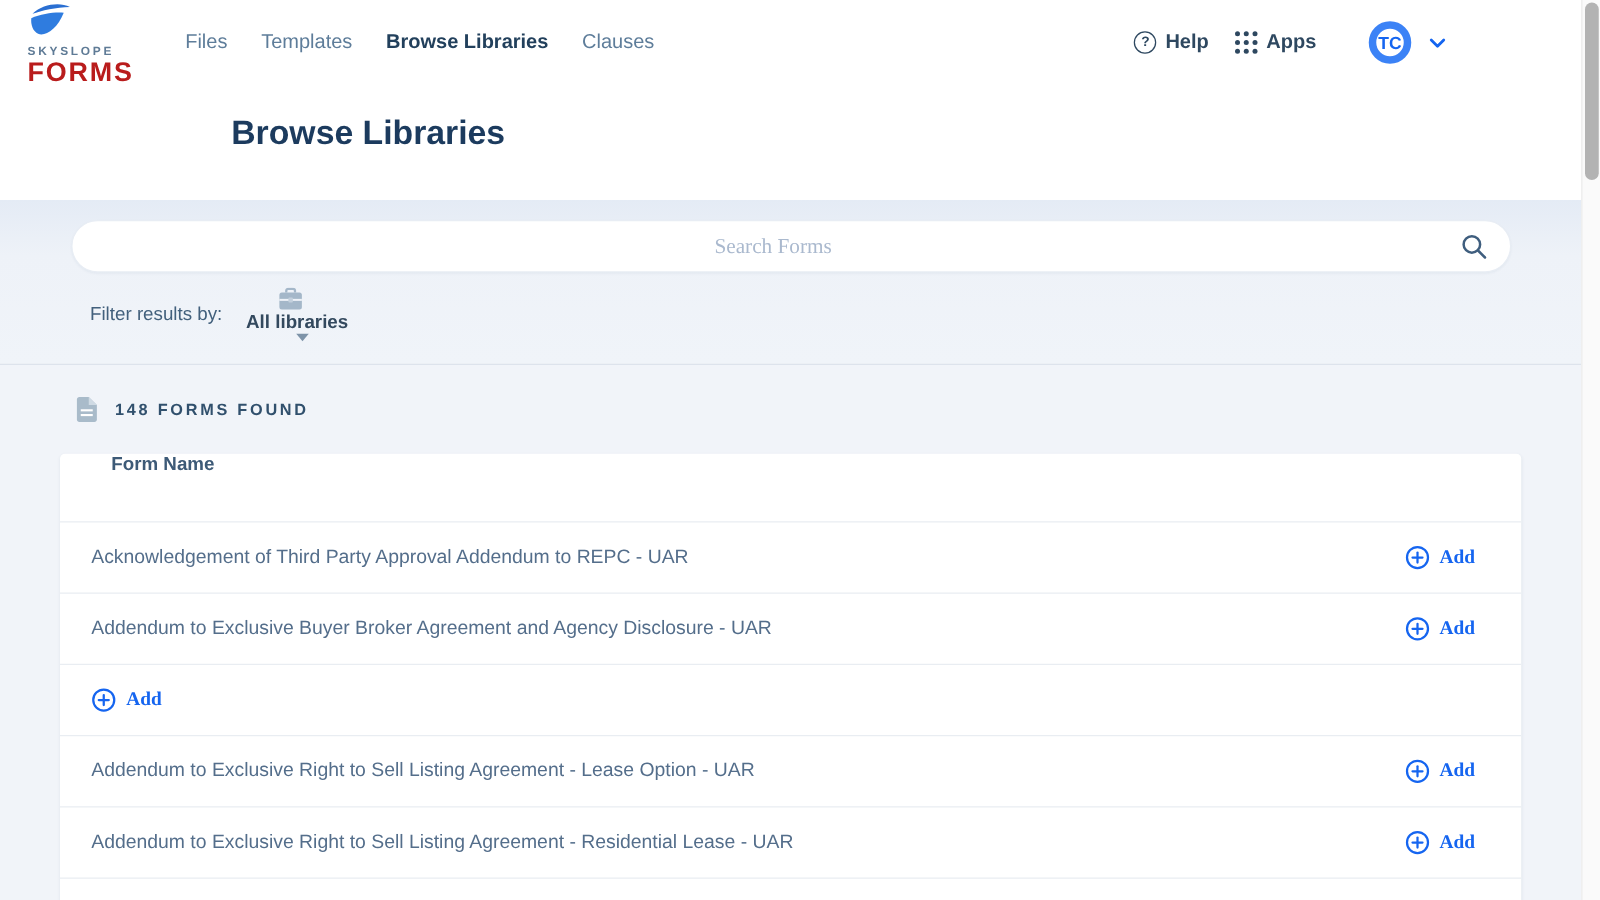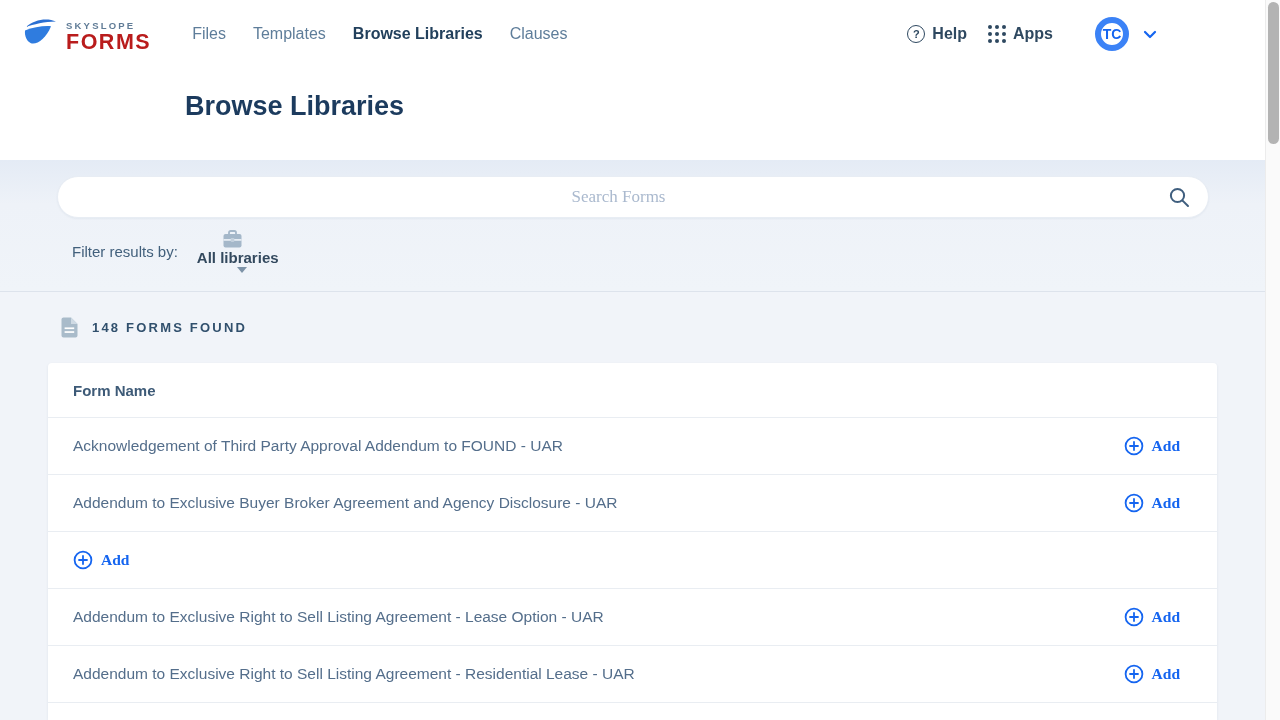--- a/index.html
+++ b/index.html
@@ -8,21 +8,21 @@
     font-family:"Liberation Sans","DejaVu Sans",sans-serif;
     background:#f1f4f9;
     position:relative;
     color:#33495e;
   }
   .page { position:absolute; left:0; top:0; width:1265px; height:720px; }
 
   
   .header { position:absolute; left:0; top:0; width:100%; height:160px; background:#ffffff; }
   .topbar { position:absolute; left:0; top:0; right:0; height:68px; display:flex; align-items:center; }
-  .logo { margin-left:22px; display:flex; align-items:flex-end; cursor:pointer; }
+  .logo { margin-left:22px; display:flex; align-items:flex-start; cursor:pointer;flex-direction:column; }
   .logo-mark { width:38px; height:36px; margin-right:6px; margin-top:2px; }
   .logo-text { display:flex; flex-direction:column; line-height:1; }
   .logo-top { font-size:9.5px; font-weight:700; letter-spacing:2.2px; color:#5f7b96; margin-bottom:1px; }
   .logo-bottom { font-size:21.5px; font-weight:600; letter-spacing:1.5px; color:#b91c1c; }
 
   .nav { display:flex; align-items:center; gap:27px; margin-left:41px; }
   .nav-item { font-size:16px; color:#5e7d9a; cursor:pointer; white-space:nowrap; }
   .nav-item.active { color:#22405c; font-weight:700; }
 
   .topbar-right { margin-left:auto; display:flex; align-items:center; padding-right:108px; }
@@ -60,21 +60,21 @@
   .caret-down { width:0; height:0; border-left:5px solid transparent; border-right:5px solid transparent;
     border-top:6px solid #7d93a8; margin-left:9px; margin-top:1px; }
 
   
   .results-header { position:absolute; left:61px; top:317px; display:flex; align-items:center; }
   .doc-icon { margin-right:14px; display:flex; align-items:center; }
   .results-count { font-size:13px; font-weight:700; letter-spacing:2.2px; color:#31506d; }
 
   .table-card { position:absolute; left:48px; top:363px; width:1169px; height:357px;
     background:#ffffff; border-radius:4px 4px 0 0; box-shadow:0 1px 3px rgba(27,58,92,0.08); }
-  .table-header { height:54px; display:flex; align-items:center; padding-left:25px;
+  .table-header { height:54px; display:flex; padding-left:41px;
     font-size:15px; font-weight:700; color:#3d5a77; }
   .table-row { height:57px; border-top:1px solid #e9edf2; display:flex; align-items:center;
     padding:0 37px 0 25px; }
   .row-name { font-size:15.5px; color:#546e8b; flex:1; white-space:nowrap; overflow:hidden; }
   .add-btn { display:flex; align-items:center; gap:8px; border:none; background:transparent;
     cursor:pointer; font-family:Liberation Serif, serif; font-size:15.5px; font-weight:700; color:#1565f0; }
   .row-partial { height:15px; border-top:1px solid #e9edf2; }
 
   
   .scrollbar { position:absolute; right:0; top:0; width:15px; height:720px;
@@ -175,21 +175,21 @@
     </span>
     <span class="results-count">148 FORMS FOUND</span>
   </div>
 
   <div class="table-card">
     <div class="table-header">
       <span>Form Name</span>
     </div>
 
     <div class="table-row">
-      <span class="row-name">Acknowledgement of Third Party Approval Addendum to FOUND - UAR</span>
+      <span class="row-name">Acknowledgement of Third Party Approval Addendum to REPC - UAR</span>
       <button class="add-btn">
         <svg width="20" height="20" viewBox="0 0 20 20">
           <circle cx="10" cy="10" r="8.4" fill="none" stroke="#1565f0" stroke-width="1.8"></circle>
           <line x1="10" y1="6" x2="10" y2="14" stroke="#1565f0" stroke-width="1.8" stroke-linecap="round"></line>
           <line x1="6" y1="10" x2="14" y2="10" stroke="#1565f0" stroke-width="1.8" stroke-linecap="round"></line>
         </svg>
         <span>Add</span>
       </button>
     </div>
 

